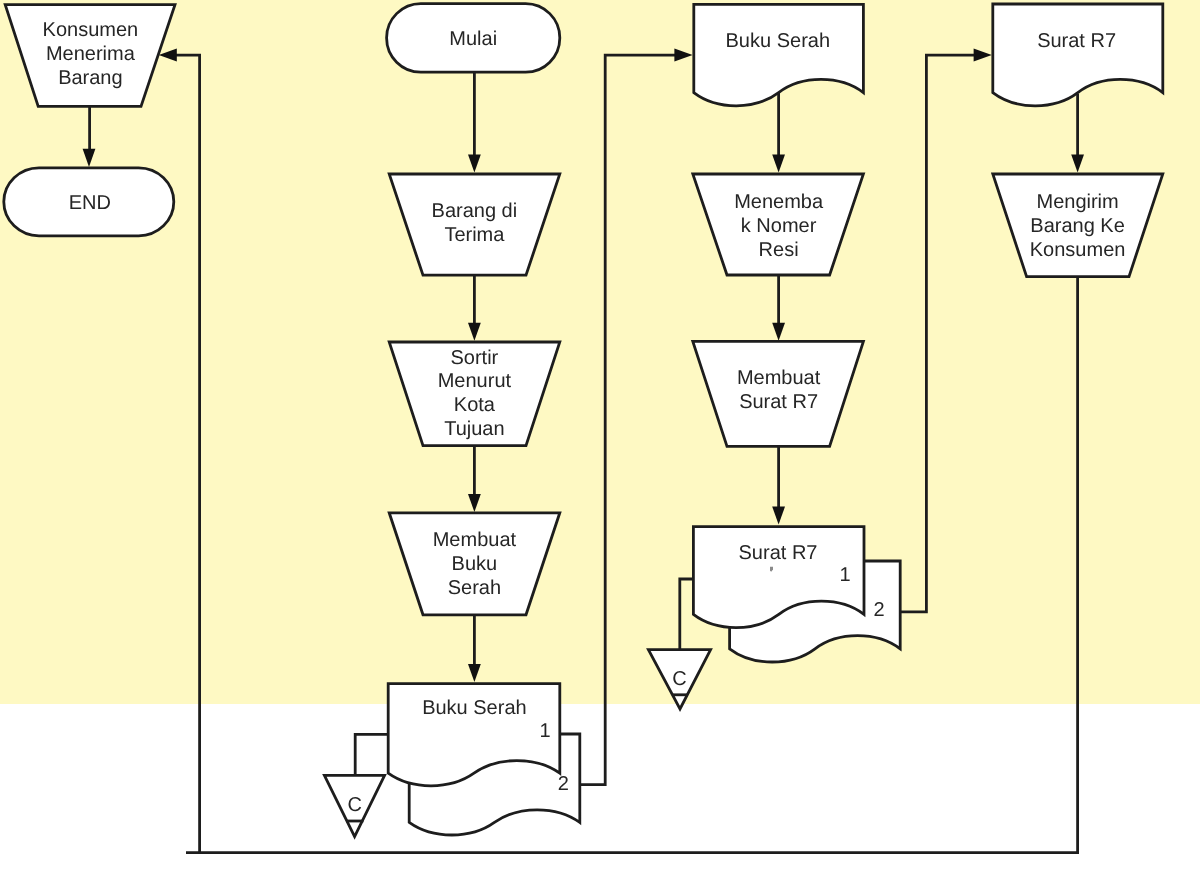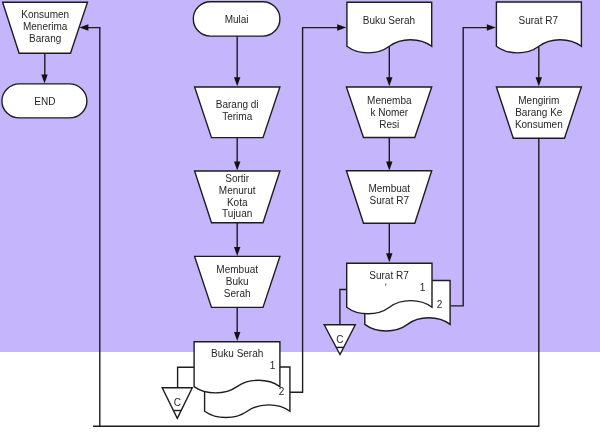--- a/index.html
+++ b/index.html
@@ -1,20 +1,20 @@
 <!DOCTYPE html>
 <html><head>
 <meta charset="utf-8">
 <title>Flowchart</title>
 <style>
   html,body{margin:0;padding:0;background:#ffffff;}
   body{width:600px;height:440px;overflow:hidden;
        font-family:"Liberation Sans",sans-serif;
        -webkit-font-smoothing:antialiased;}
-  #canvas{position:relative;width:600px;height:352px;background:#c4b5fd;}
+  #canvas{position:relative;width:600px;height:352px;background:#fef9c3;}
   svg{display:block;shape-rendering:geometricPrecision;}
   .shape{fill:#ffffff;stroke:#1d1d1d;stroke-width:1.4;stroke-linejoin:miter;}
   .conn{fill:none;stroke:#1d1d1d;stroke-width:1.4;stroke-linecap:butt;}
   .head{fill:#111111;stroke:none;}
   text{font-family:"Liberation Sans",sans-serif;font-size:10px;fill:#262626;}
   .ctr{text-anchor:middle;}
 </style>
 </head>
 <body>
 

